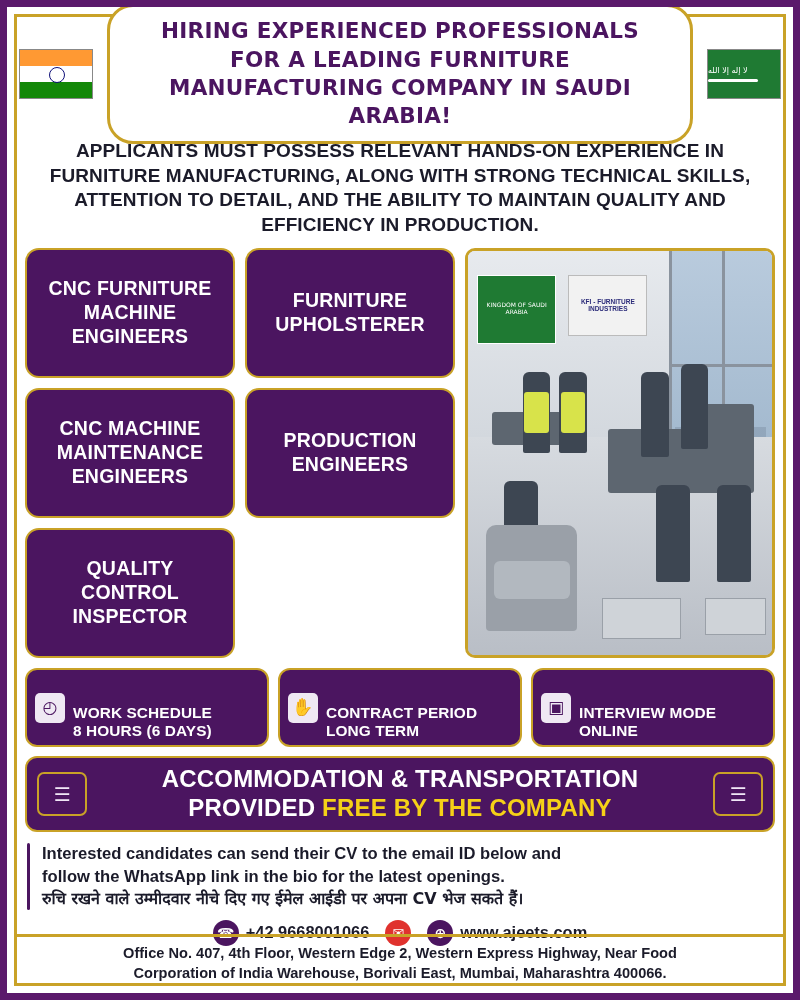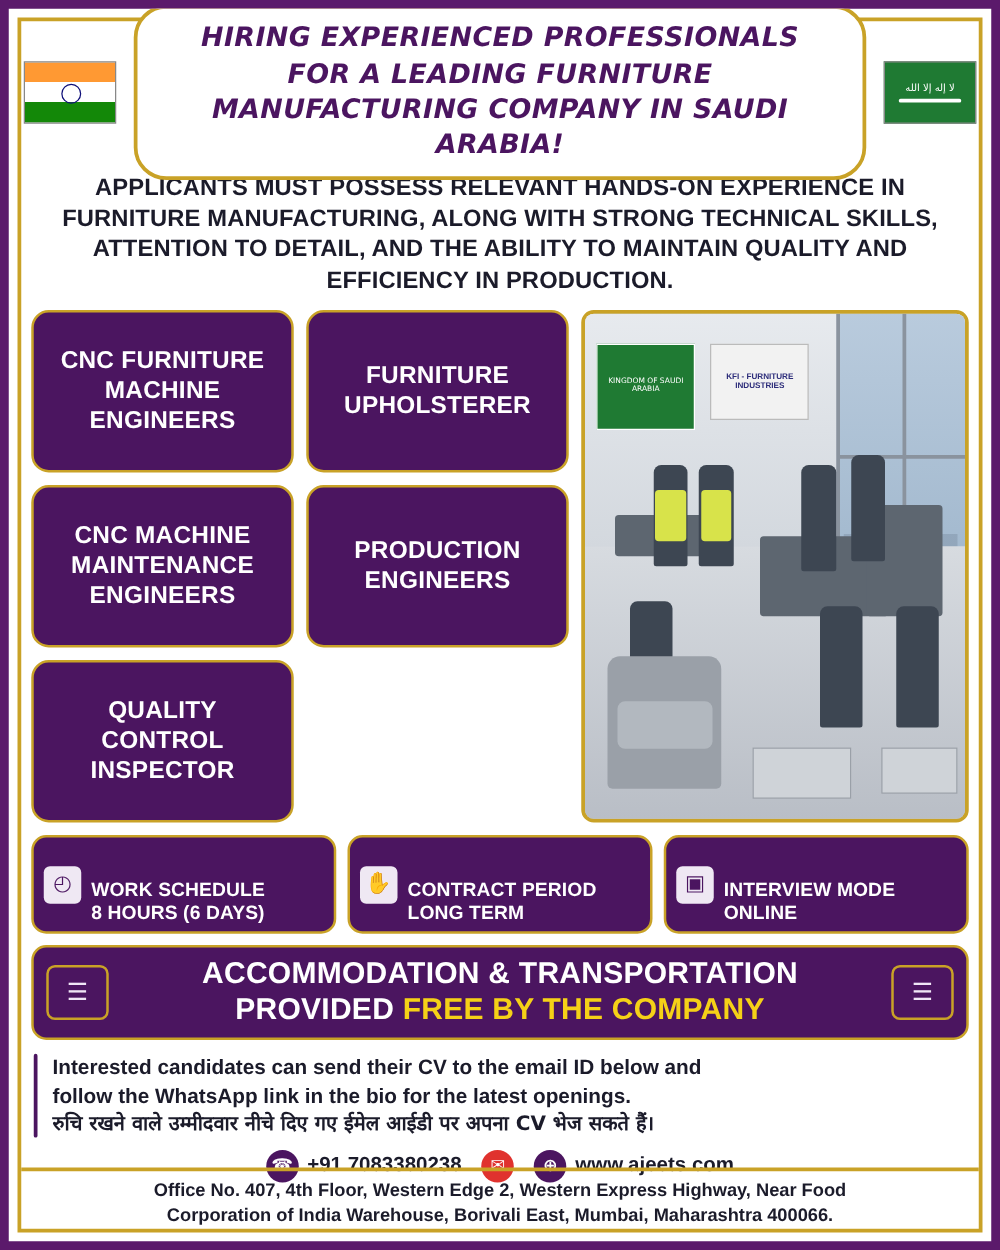--- a/index.html
+++ b/index.html
@@ -44,38 +44,37 @@
     content: "";
     position: absolute; left: 50%; top: 50%;
     width: 14px; height: 14px;
     margin: -7px 0 0 -7px;
     border: 1.6px solid #10107a;
     border-radius: 50%;
   }
   .flag-sa {
     background: #1f7a33;
     position: relative;
-    display: flex; align-items: center; justify-content: center;
+    display: flex; align-items: flex-start; justify-content: center;
     flex-direction: column;
   }
   .flag-sa .sa-text {
     color: #fff; font-size: 8px; letter-spacing: .4px; font-family: "DejaVu Sans", sans-serif;
   }
   .flag-sa .sa-sword {
     width: 50px; height: 3px; background: #fff; margin-top: 4px; border-radius: 2px;
   }
   .title-plate {
     flex: 1;
     margin: 0 14px;
     border: 3px solid #c9a227;
     border-radius: 26px;
     background: #ffffff;
     padding: 10px 28px;
     text-align: center;
-    font-style: italic;
   }
   .title-plate h1 {
     color: #4b1560;
     font-size: 21.5px;
     line-height: 1.32;
     font-weight: bold;
     letter-spacing: .3px;
     font-family: "DejaVu Sans", sans-serif;
     text-transform: uppercase;
   }
@@ -408,21 +407,21 @@
     <div class="cta-text">
       <p>Interested candidates can send their CV to the email ID below and</p>
       <p>follow the WhatsApp link in the bio for the latest openings.</p>
       <p class="hi">रुचि रखने वाले उम्मीदवार नीचे दिए गए ईमेल आईडी पर अपना CV भेज सकते हैं।</p>
     </div>
   </div>
 
   <div class="contacts">
     <div class="contact">
       <span class="c-icon c-phone">☎</span>
-      <span>+91 7083380238</span>
+      <span>+42 9668001066</span>
     </div>
     <div class="contact">
       <span class="c-icon c-mail">✉</span>
     </div>
     <div class="contact">
       <span class="c-icon c-web">⊕</span>
       <span>www.ajeets.com</span>
     </div>
   </div>
 

